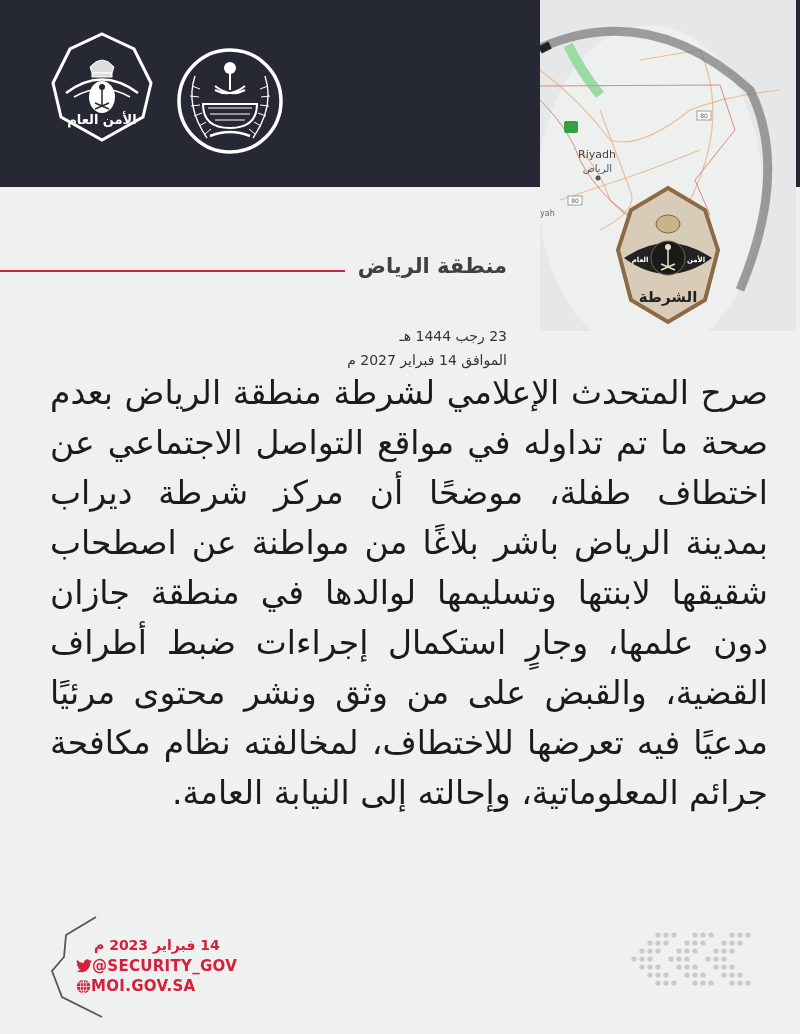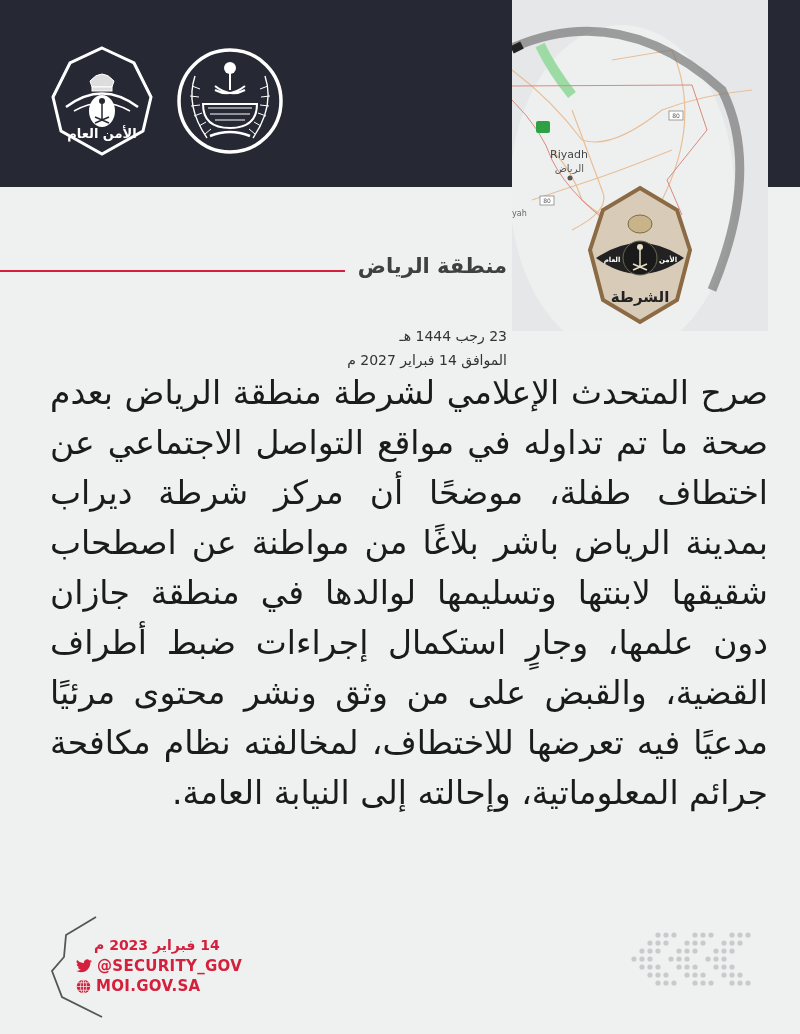--- a/index.html
+++ b/index.html
@@ -9,25 +9,25 @@
     font-family: "DejaVu Sans", sans-serif;
     position: relative;
   }
   .header-band {
     position: absolute; left: 0; top: 0; width: 800px; height: 187px;
     background: #262834;
   }
   .logo {
     position: absolute;
   }
-  .logo-security { left: 48px; top: 45px; width: 108px; height: 112px; text-decoration: underline; }
+  .logo-security { left: 48px; top: 31px; width: 108px; height: 112px; text-decoration: underline; }
   .logo-moi { left: 175px; top: 46px; width: 110px; height: 110px; }
 
   .photo {
-    position: absolute; left: 512px; top: 0; width: 256px; height: 331px;
+    position: absolute; left: 540px; top: 0; width: 256px; height: 331px;
     background: #fca5a5; overflow: hidden;
   }
   .photo svg { position: absolute; left: 0; top: 0; }
 
   .region-title {
     position: absolute; right: 293px; top: 254px;
     color: #404040; font-weight: bold; font-size: 21px;
     direction: rtl; white-space: nowrap;
   }
   .title-rule {
@@ -48,21 +48,21 @@
     font-family: "DejaVu Sans", sans-serif; font-weight: normal;
   }
 
   .footer-shield { position: absolute; left: 44px; top: 913px; width: 80px; height: 108px; }
   .footer-info { position: absolute; left: 76px; top: 937px; color: #d4203c; }
   .footer-date {
     position: absolute; left: 18px; top: 0; font-size: 14px; font-weight: bold;
     direction: rtl; white-space: nowrap;
   }
   .footer-row {
-    position: absolute; left: 0; display: flex; align-items: center; gap: 5px;
+    position: absolute; left: 0; display: flex; align-items: center; 
     font-size: 15px; font-weight: bold; white-space: nowrap; letter-spacing: 0.3px;
   }
   .footer-row.twitter { top: 20px; }
   .footer-row.web { top: 40px; }
   .footer-row svg { display: block; }
 
   .dots { position: absolute; left: 630px; top: 930px; width: 130px; height: 60px; }
 </style>
 </head>
 <body>

